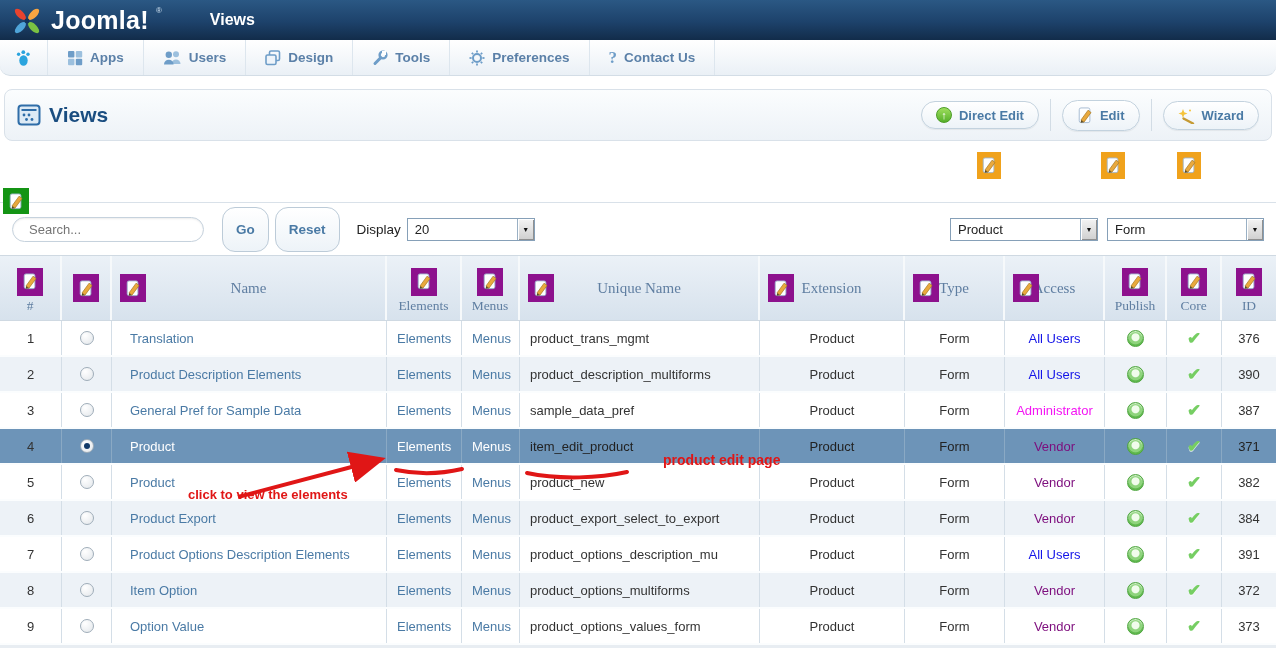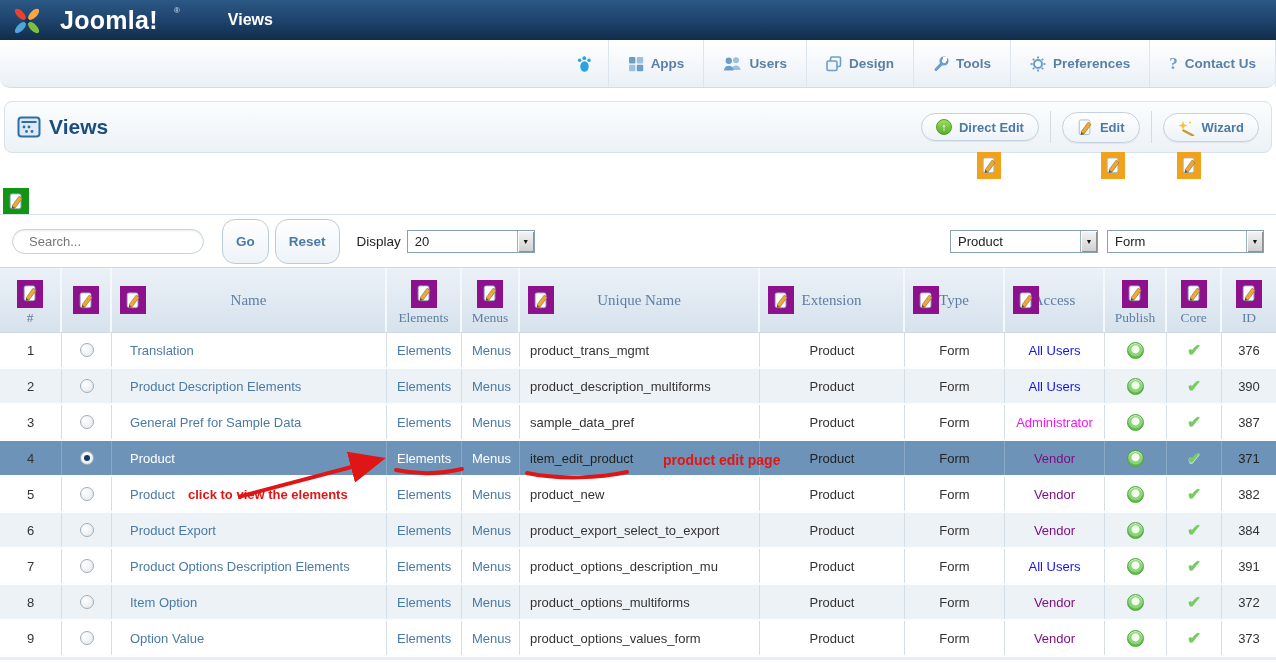--- a/index.html
+++ b/index.html
@@ -2,29 +2,29 @@
 <html><head>
 <meta charset="utf-8">
 <style>
   * { margin:0; padding:0; box-sizing:border-box; }
   body { font-family:"Liberation Sans", sans-serif; background:#fff; }
   .page { position:relative; width:1276px; height:663px; overflow:hidden; background:#fff; }
 
   
   .topbar { height:40px; display:flex; align-items:center; padding-left:10px;
     background:linear-gradient(180deg,#2b5884 0%,#1d426b 55%,#122c4a 100%); }
-  .logo { display:flex; align-items:flex-start; gap:16px; }
+  .logo { display:flex; align-items:flex-start; gap:7px; }
   .logo-text { color:#fff; font-size:25px; font-weight:600; letter-spacing:.3px; line-height:34px;}
   .logo-reg { color:#cfe0ef; font-size:8px; margin-top:3px; }
   .topbar-title { color:#fff; font-weight:bold; font-size:16px; margin-left:48px; }
 
   
-  .navbar { height:48px; display:flex; align-items:stretch;
+  .navbar { height:36px; display:flex; align-items:stretch;
     background:linear-gradient(#ffffff,#eaf0f6); border-bottom:1px solid #d3dde6;
-    border-radius:0 0 10px 10px;justify-content:flex-end; }
+    border-radius:0 0 10px 10px; }
   .nav-item { display:flex; align-items:center; gap:7px; padding:0 19px;
     border-right:1px solid #dde6ee; color:#5b80a8; font-weight:bold; font-size:13.5px; cursor:pointer; }
   .nav-item.first { padding:0 15px; }
   .nav-q { font-family:"Liberation Serif",serif; font-size:17px; font-weight:bold; color:#6e9dc8; }
 
   
   .panel { margin:13px 4px 0 4px; height:52px; display:flex; align-items:center; padding:0 12px;
     background:linear-gradient(#fbfdfe,#edf2f7); border:1px solid #d9e1e9; border-radius:8px; }
   .panel-title { display:flex; align-items:center; gap:8px; color:#1a4d80; font-size:21px; font-weight:bold; }
   .panel-buttons { margin-left:auto; display:flex; align-items:center; gap:11px; }

